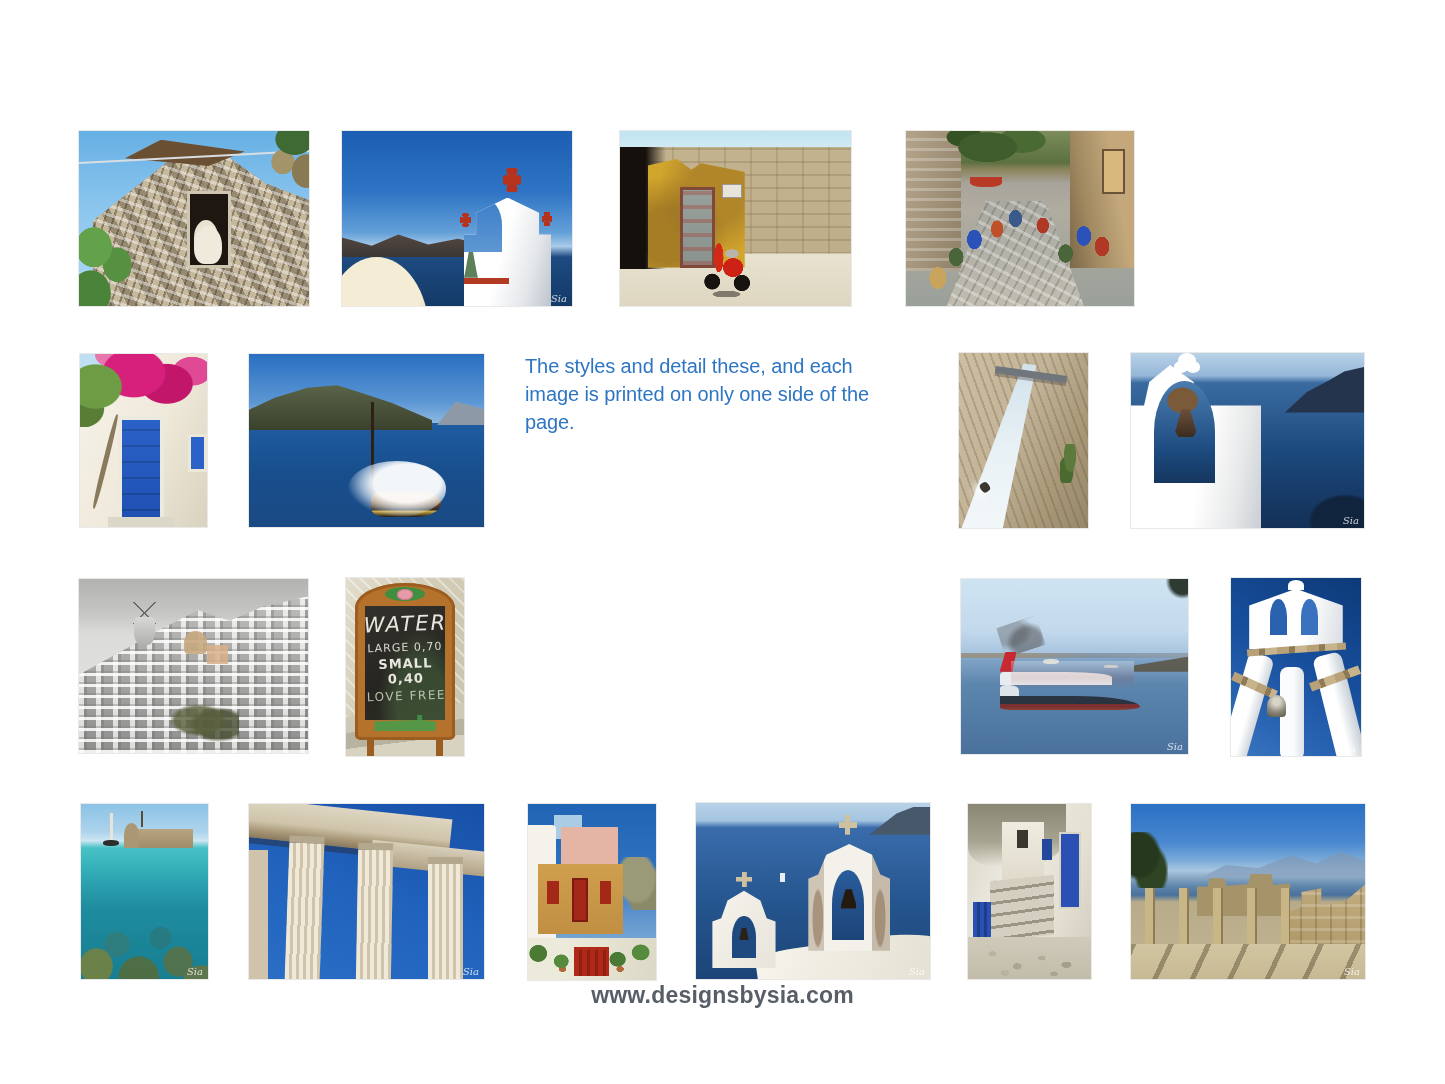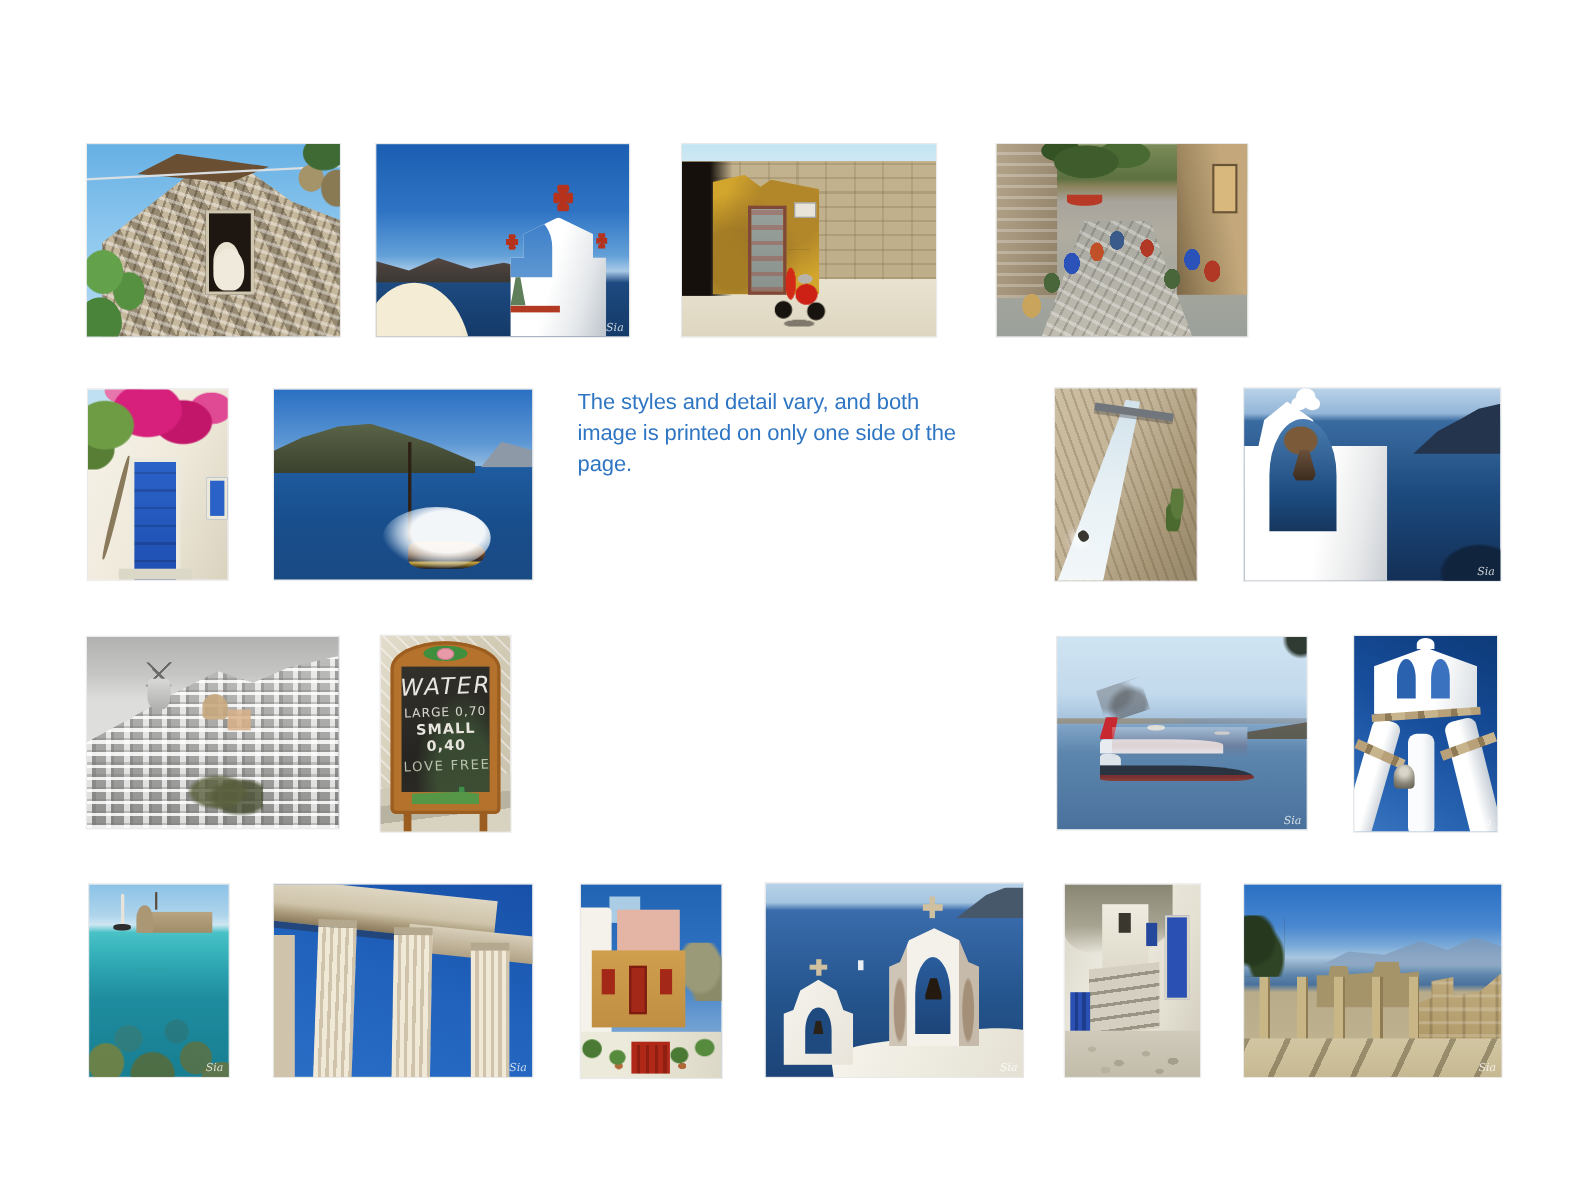--- a/index.html
+++ b/index.html
@@ -494,21 +494,21 @@
     <div class="hill2"></div>
     <div class="boat">
       <div class="mast"></div>
       <div class="mast2"></div>
       <div class="hull"></div>
     </div>
     <div class="wake"></div>
   </div>
 
   <div class="intro">
-    <p>The styles and detail vary, and both
+    <p>The styles and detail these, and each
 image is printed on only one side of the
 page.</p>
   </div>
 
   <div class="ph p7">
     <div class="water"></div>
     <div class="bridge"></div>
     <div class="boat"></div>
     <div class="shrubs"></div>
   </div>
@@ -644,14 +644,15 @@
   <div class="ph p18">
     <div class="mount"></div>
     <div class="ruinwall"></div>
     <div class="bldg"></div>
     <div class="cols"></div>
     <div class="ground"></div>
     <div class="tree"></div>
     <span class="sig">Sia</span>
   </div>
 
+  <div class="footer">www.designsbysia.com</div>
 
 </div>
 
 </body></html>

